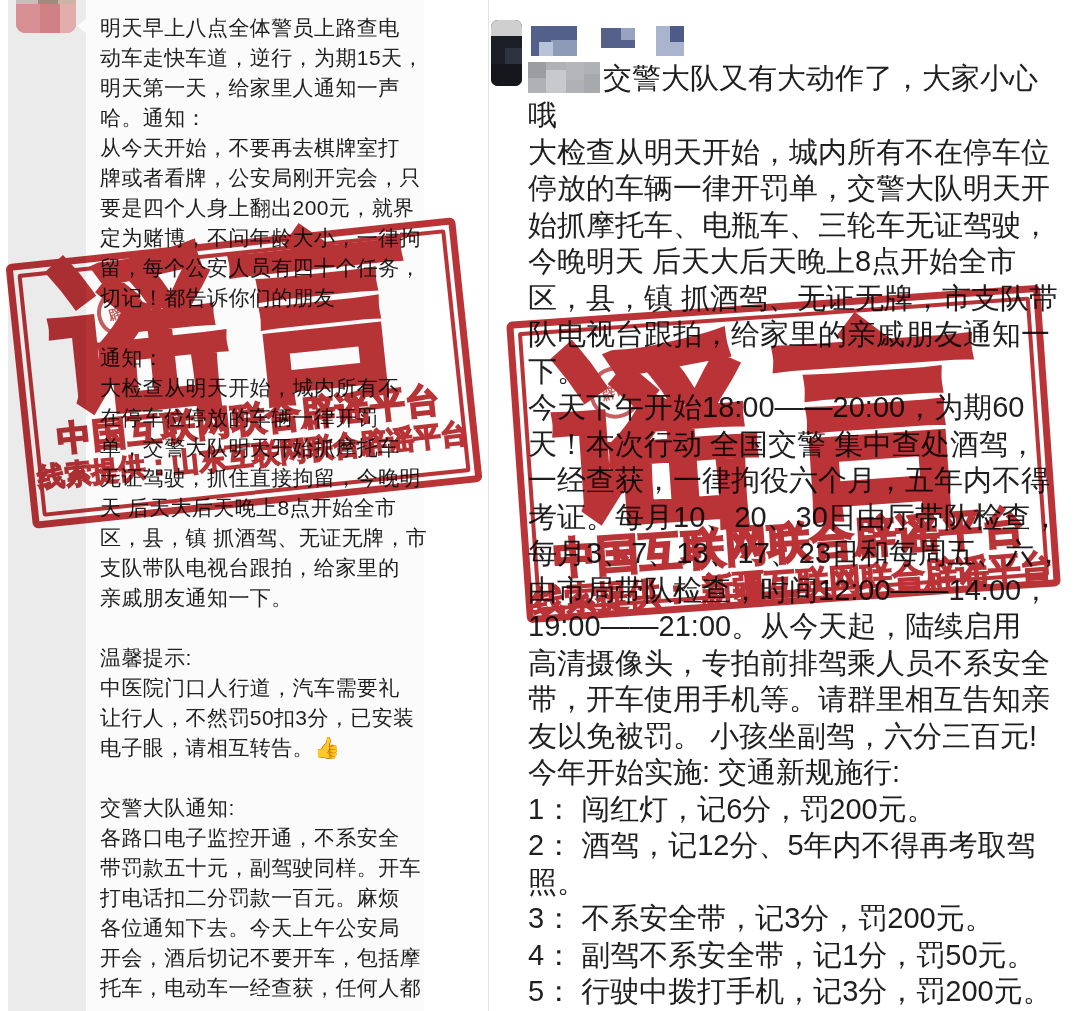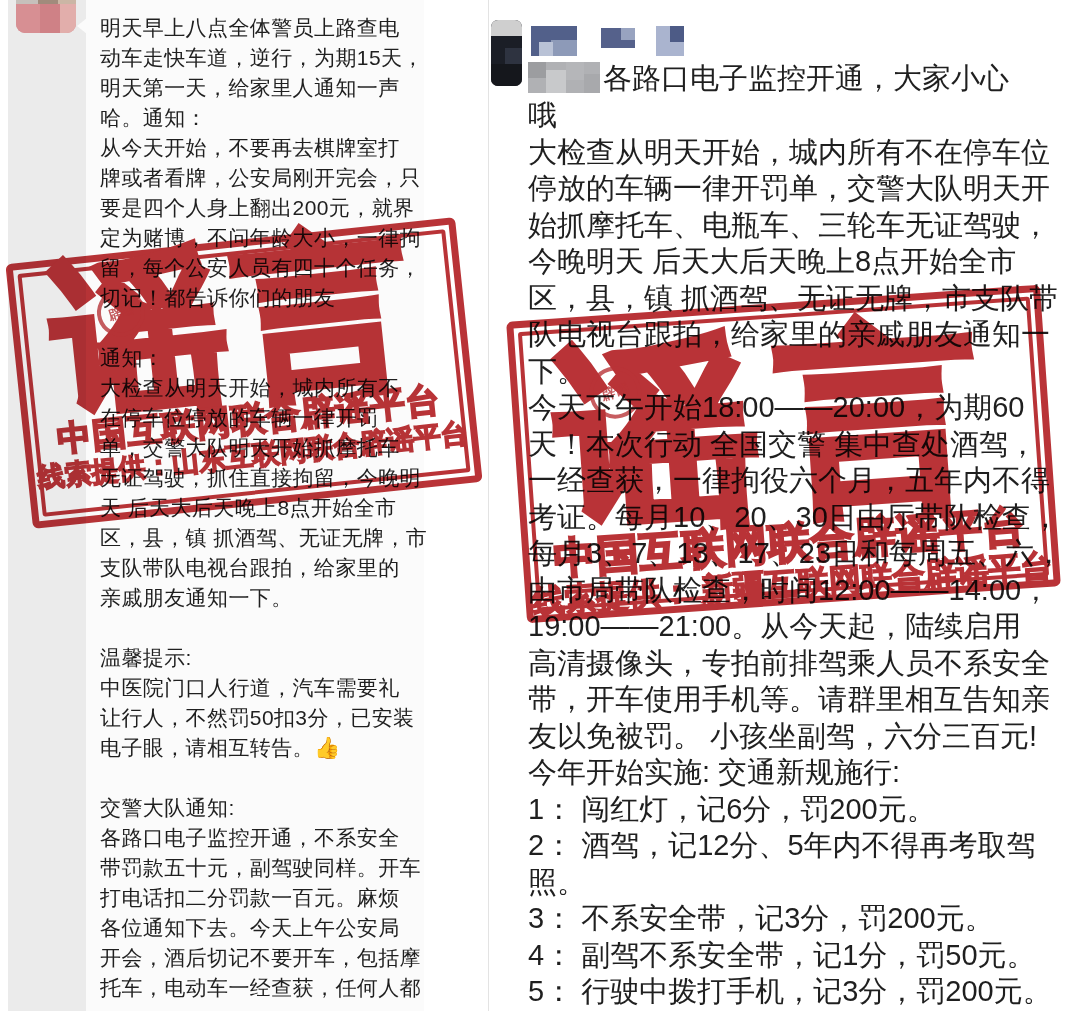--- a/index.html
+++ b/index.html
@@ -135,21 +135,21 @@
       <i class="mb" style="left:14px;top:0;width:14px;height:16px;background:#4d5b86"></i>
     </div>
 
     <div class="mosaic-gray">
       <i class="mb" style="left:0;top:0;width:18px;height:16px;background:#9c9da0"></i>
       <i class="mb" style="left:18px;top:8px;width:20px;height:23px;background:#c8c9cb"></i>
       <i class="mb" style="left:38px;top:0;width:18px;height:18px;background:#b5b6b9"></i>
       <i class="mb" style="left:56px;top:12px;width:16px;height:19px;background:#a8a9ac"></i>
     </div>
 
-    <div class="msg-r1">各路口电子监控开通，大家小心</div>
+    <div class="msg-r1">交警大队又有大动作了，大家小心</div>
     <div class="msg-r">哦
 大检查从明天开始，城内所有不在停车位
 停放的车辆一律开罚单，交警大队明天开
 始抓摩托车、电瓶车、三轮车无证驾驶，
 今晚明天 后天大后天晚上8点开始全市
 区，县，镇 抓酒驾、无证无牌，市支队带
 队电视台跟拍，给家里的亲戚朋友通知一
 下。
 今天下午开始18:00——20:00，为期60
 天！本次行动 全国交警 集中查处酒驾，

